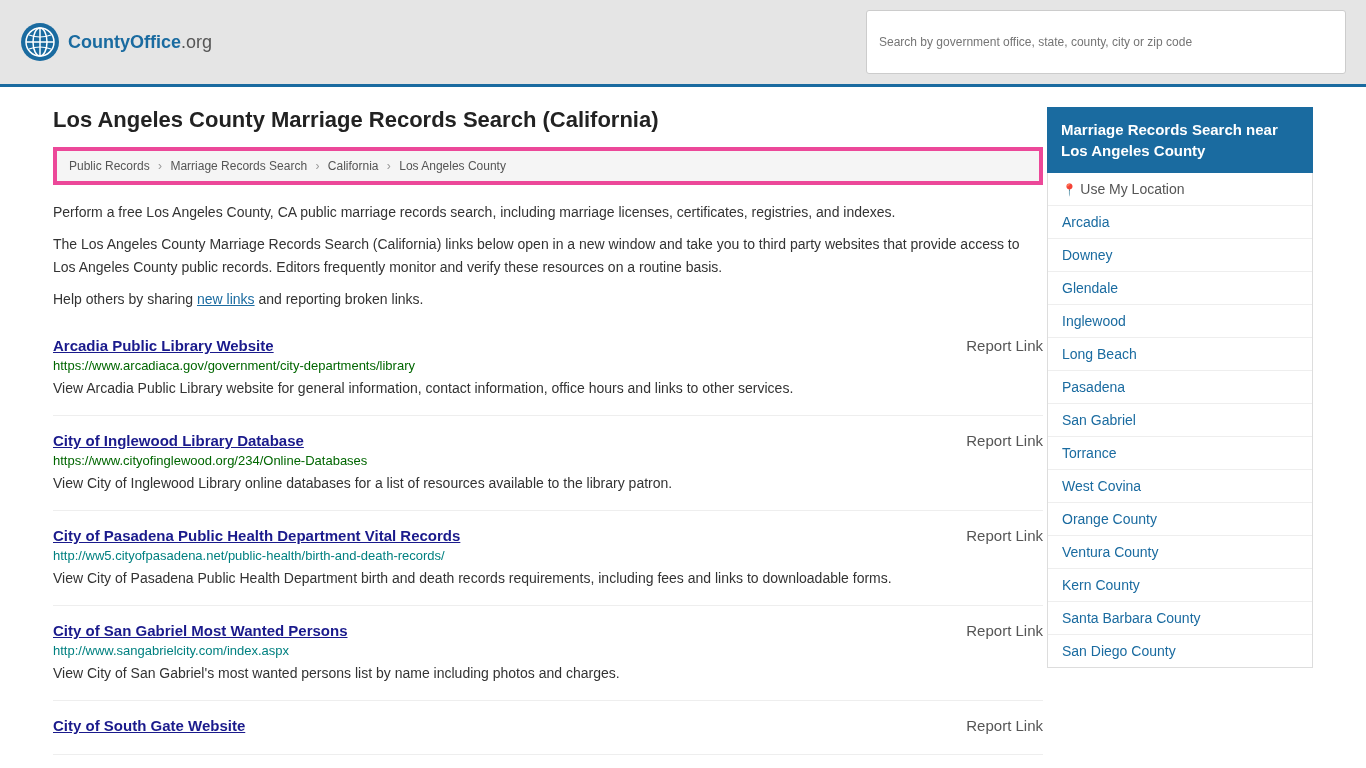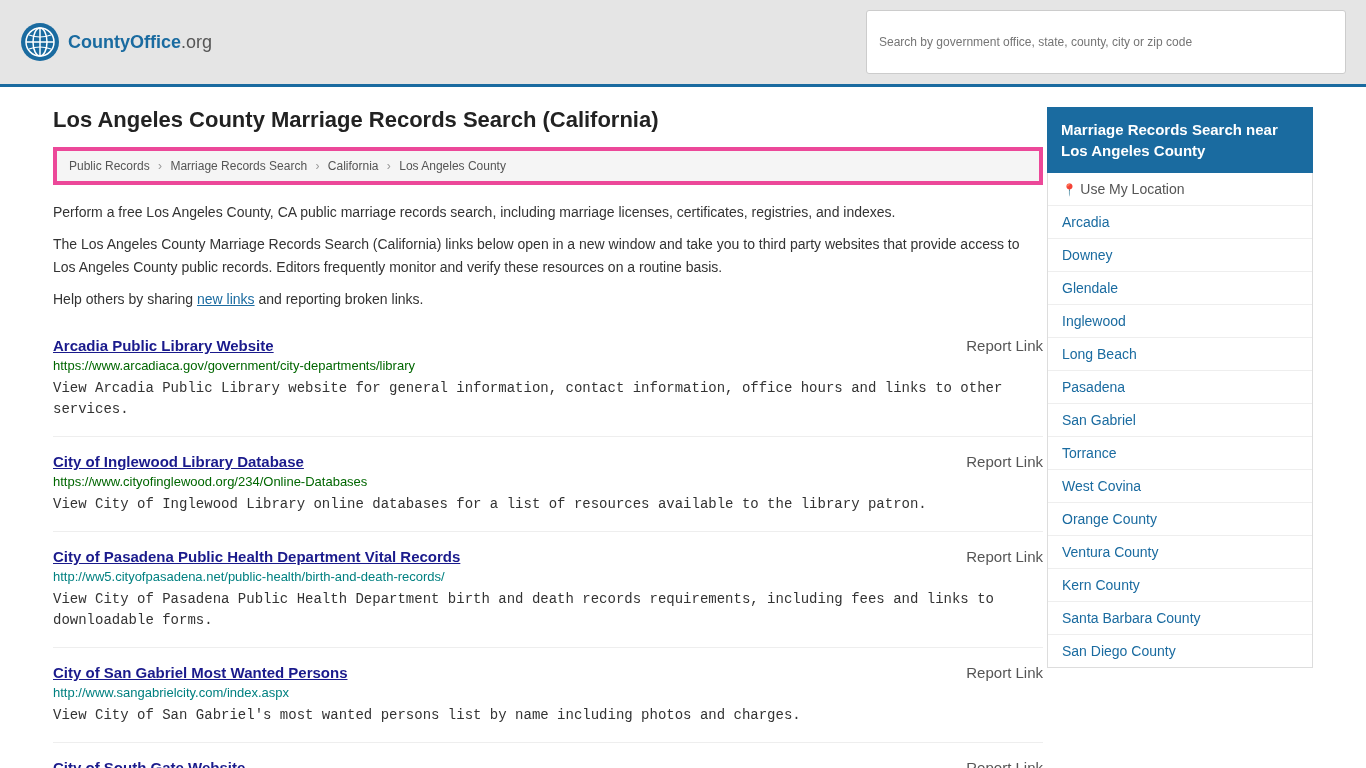--- a/index.html
+++ b/index.html
@@ -107,21 +107,20 @@
     .record-url {
       font-size: 13px;
       margin-bottom: 5px;
     }
     .record-url.green { color: #006600; }
     .record-url.teal { color: #008080; }
     .record-description {
       font-size: 14px;
       color: #333;
       line-height: 1.5;
-      font-family: Liberation Mono, monospace;
     }
 
     
     .sidebar {
       width: 266px;
       flex-shrink: 0;
     }
     .sidebar-header {
       background: #1a6ba0;
       color: #fff;

